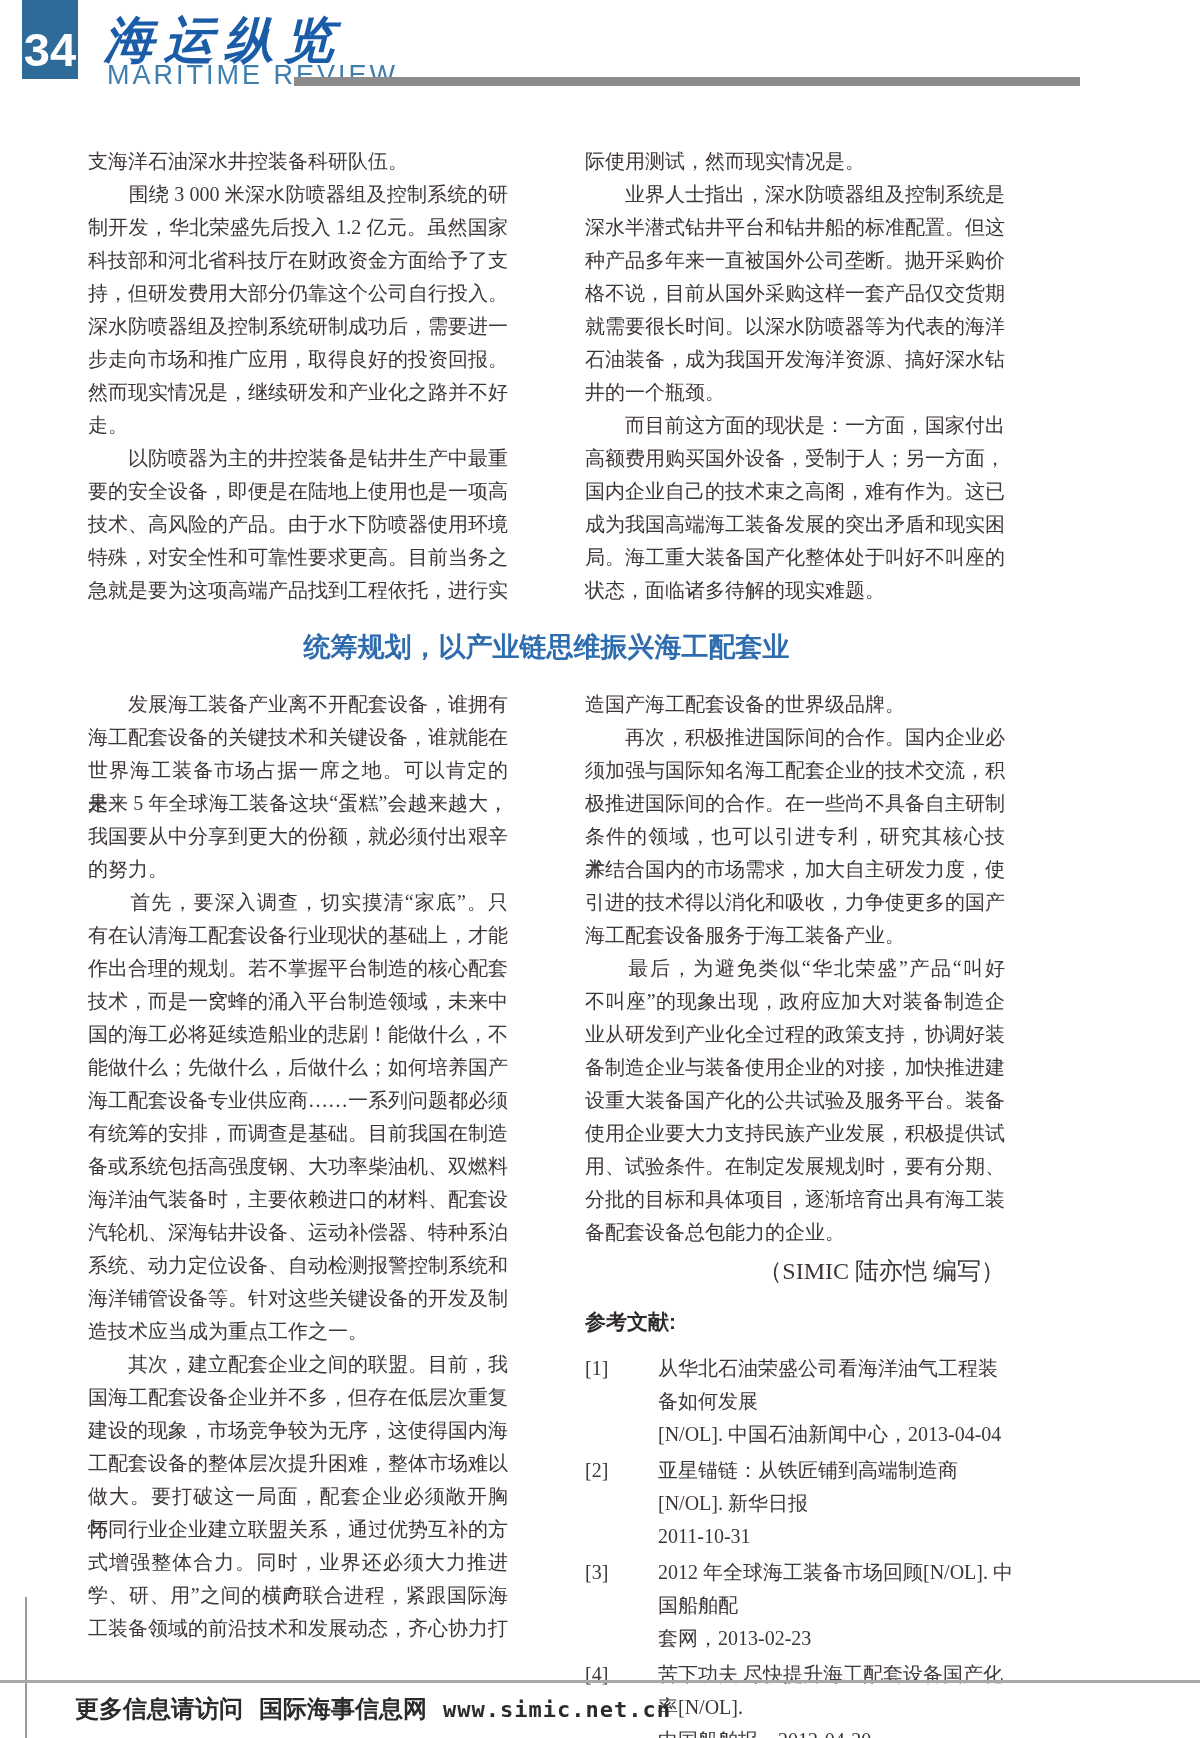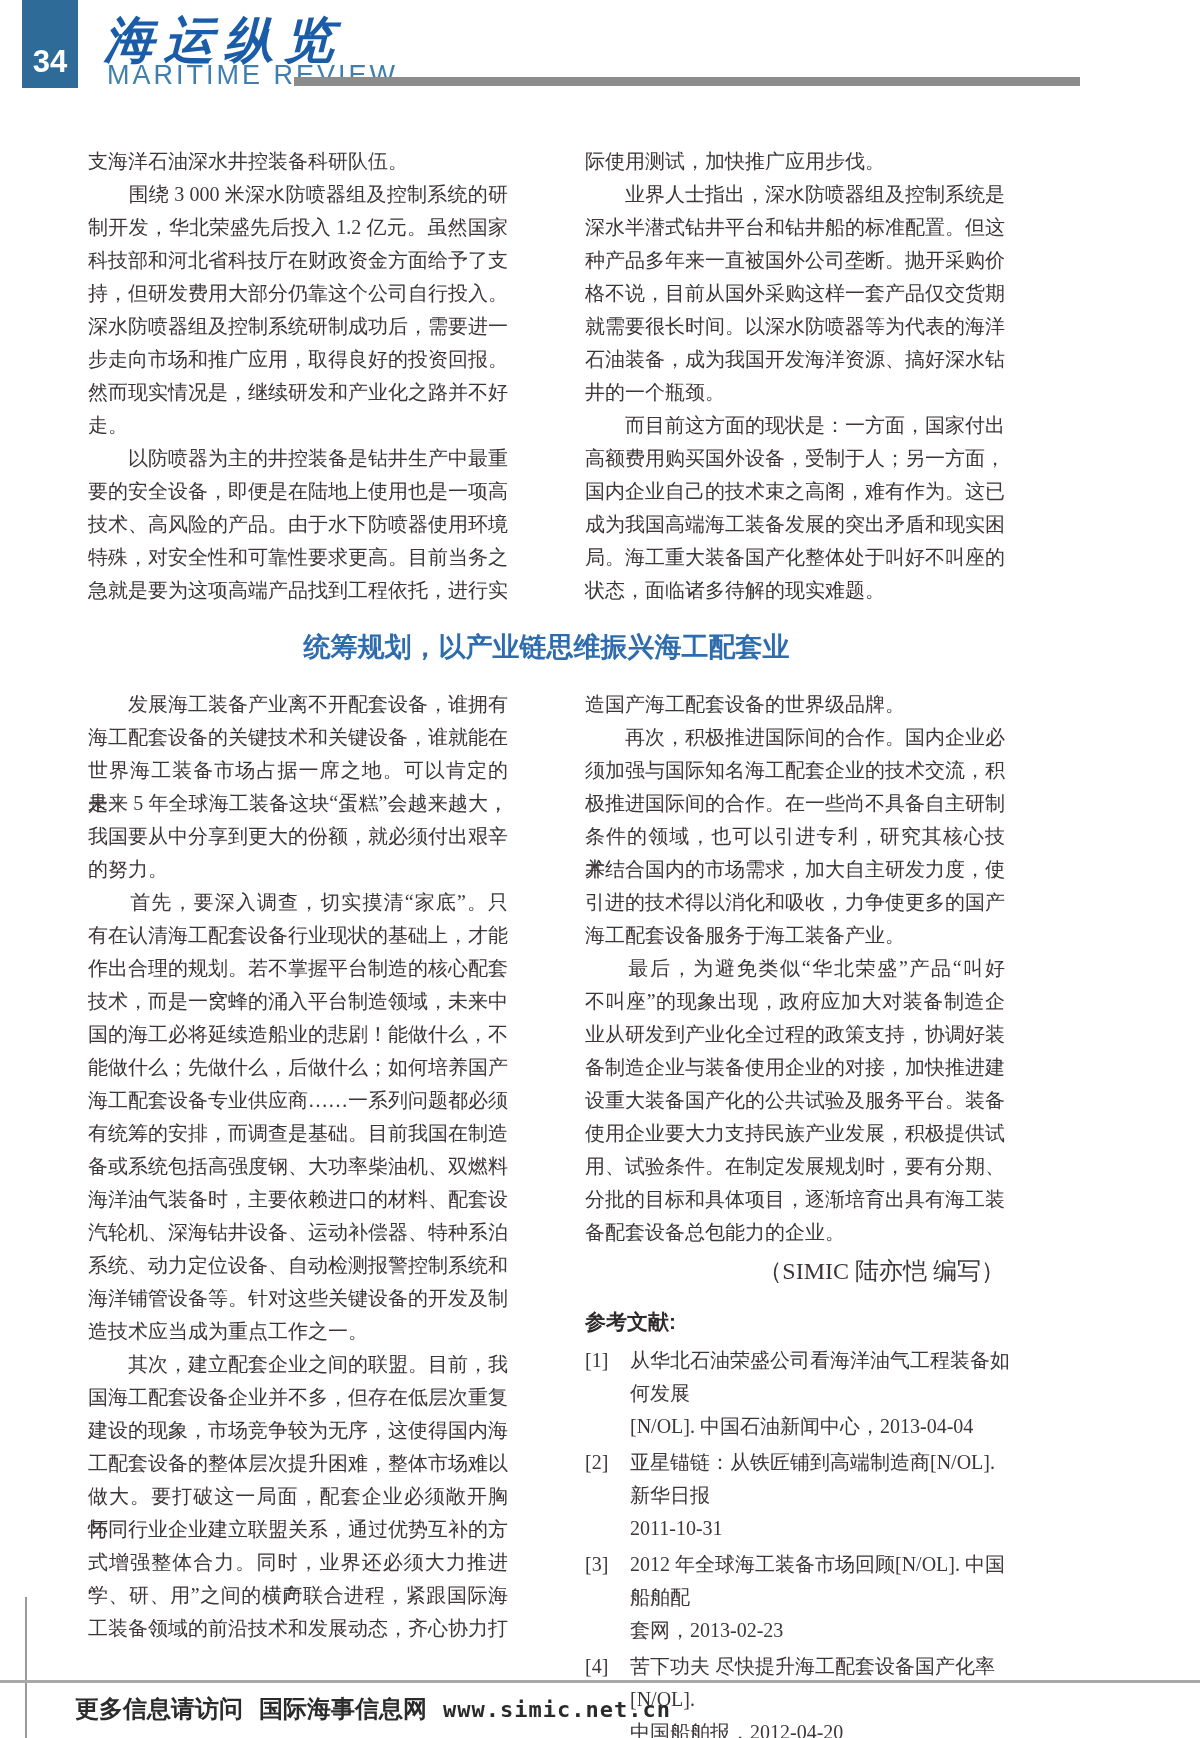--- a/index.html
+++ b/index.html
@@ -7,26 +7,26 @@
     width:1200px;height:1738px;
     background:#ffffff;
     font-family:"Liberation Serif","DejaVu Serif",serif;
     position:relative;
     color:#3d3537;
   }
   .page{position:absolute;inset:0;overflow:hidden;}
 
   
   .badge{
-    position:absolute;left:22px;top:0;width:56px;height:88px;
+    position:absolute;left:22px;top:0;width:56px;height:79px;
     background:#2e6b99;color:#ffffff;
     font-family:"Liberation Sans","DejaVu Sans",sans-serif;
-    font-size:31px;font-weight:bold;
+    font-size:47px;font-weight:bold;
     display:flex;align-items:flex-end;justify-content:center;
-    padding-bottom:8px;box-sizing:border-box;
+    padding-bottom:2px;box-sizing:border-box;
   }
   .mh-cn{
     position:absolute;left:104px;top:14px;
     font-size:50px;line-height:52px;
     color:#1b5ca8;font-weight:bold;font-style:italic;
     letter-spacing:10px;
     font-family:"Liberation Serif","DejaVu Serif",serif;
   }
   .mh-en{
     position:absolute;left:107px;top:63px;
@@ -62,25 +62,25 @@
 
   
   .byline{
     position:absolute;left:585px;top:1255px;width:420px;
     text-align:right;font-size:24px;line-height:33px;color:#3d3537;
   }
   .refs{position:absolute;left:585px;top:1305px;width:430px;}
   .refs-title{
     font-family:"Liberation Sans","DejaVu Sans",sans-serif;
     font-weight:bold;font-size:21px;line-height:33px;color:#2f2a2c;
-    margin-bottom:6px;
+    margin-bottom:14px;
   }
   .ref-item{display:flex;margin-bottom:3px;}
   .ref-num{flex:0 0 45px;font-size:20px;line-height:33px;}
-  .ref-text{flex:1;}
+  .ref-text{flex:1;margin-left:28px;}
   .ref-text div{font-size:20px;line-height:33px;}
 
   
   .v-rule{position:absolute;left:25px;top:1597px;width:2px;height:141px;background:#9a9a9a;}
   .f-rule{position:absolute;left:0;top:1680px;width:1200px;height:3px;background:#a8a8a8;}
   .footer{
     position:absolute;left:48px;top:1692px;
     font-family:"Liberation Sans","DejaVu Sans",sans-serif;
     font-weight:bold;font-size:24px;line-height:34px;color:#2b2b2b;margin-left:27px;
   }
@@ -110,21 +110,21 @@
       <div class="tline just">步走向市场和推广应用，取得良好的投资回报。</div>
       <div class="tline just">然而现实情况是，继续研发和产业化之路并不好</div>
       <div class="tline">走。</div>
       <div class="tline just">　　以防喷器为主的井控装备是钻井生产中最重</div>
       <div class="tline just">要的安全设备，即便是在陆地上使用也是一项高</div>
       <div class="tline just">技术、高风险的产品。由于水下防喷器使用环境</div>
       <div class="tline just">特殊，对安全性和可靠性要求更高。目前当务之</div>
       <div class="tline just">急就是要为这项高端产品找到工程依托，进行实</div>
     </div>
   <div class="col col-r s1">
-      <div class="tline">际使用测试，加快推广应用步伐。</div>
+      <div class="tline">际使用测试，然而现实情况是。</div>
       <div class="tline just">　　业界人士指出，深水防喷器组及控制系统是</div>
       <div class="tline just">深水半潜式钻井平台和钻井船的标准配置。但这</div>
       <div class="tline just">种产品多年来一直被国外公司垄断。抛开采购价</div>
       <div class="tline just">格不说，目前从国外采购这样一套产品仅交货期</div>
       <div class="tline just">就需要很长时间。以深水防喷器等为代表的海洋</div>
       <div class="tline just">石油装备，成为我国开发海洋资源、搞好深水钻</div>
       <div class="tline">井的一个瓶颈。</div>
       <div class="tline just">　　而目前这方面的现状是：一方面，国家付出</div>
       <div class="tline just">高额费用购买国外设备，受制于人；另一方面，</div>
       <div class="tline just">国内企业自己的技术束之高阁，难有作为。这已</div>

